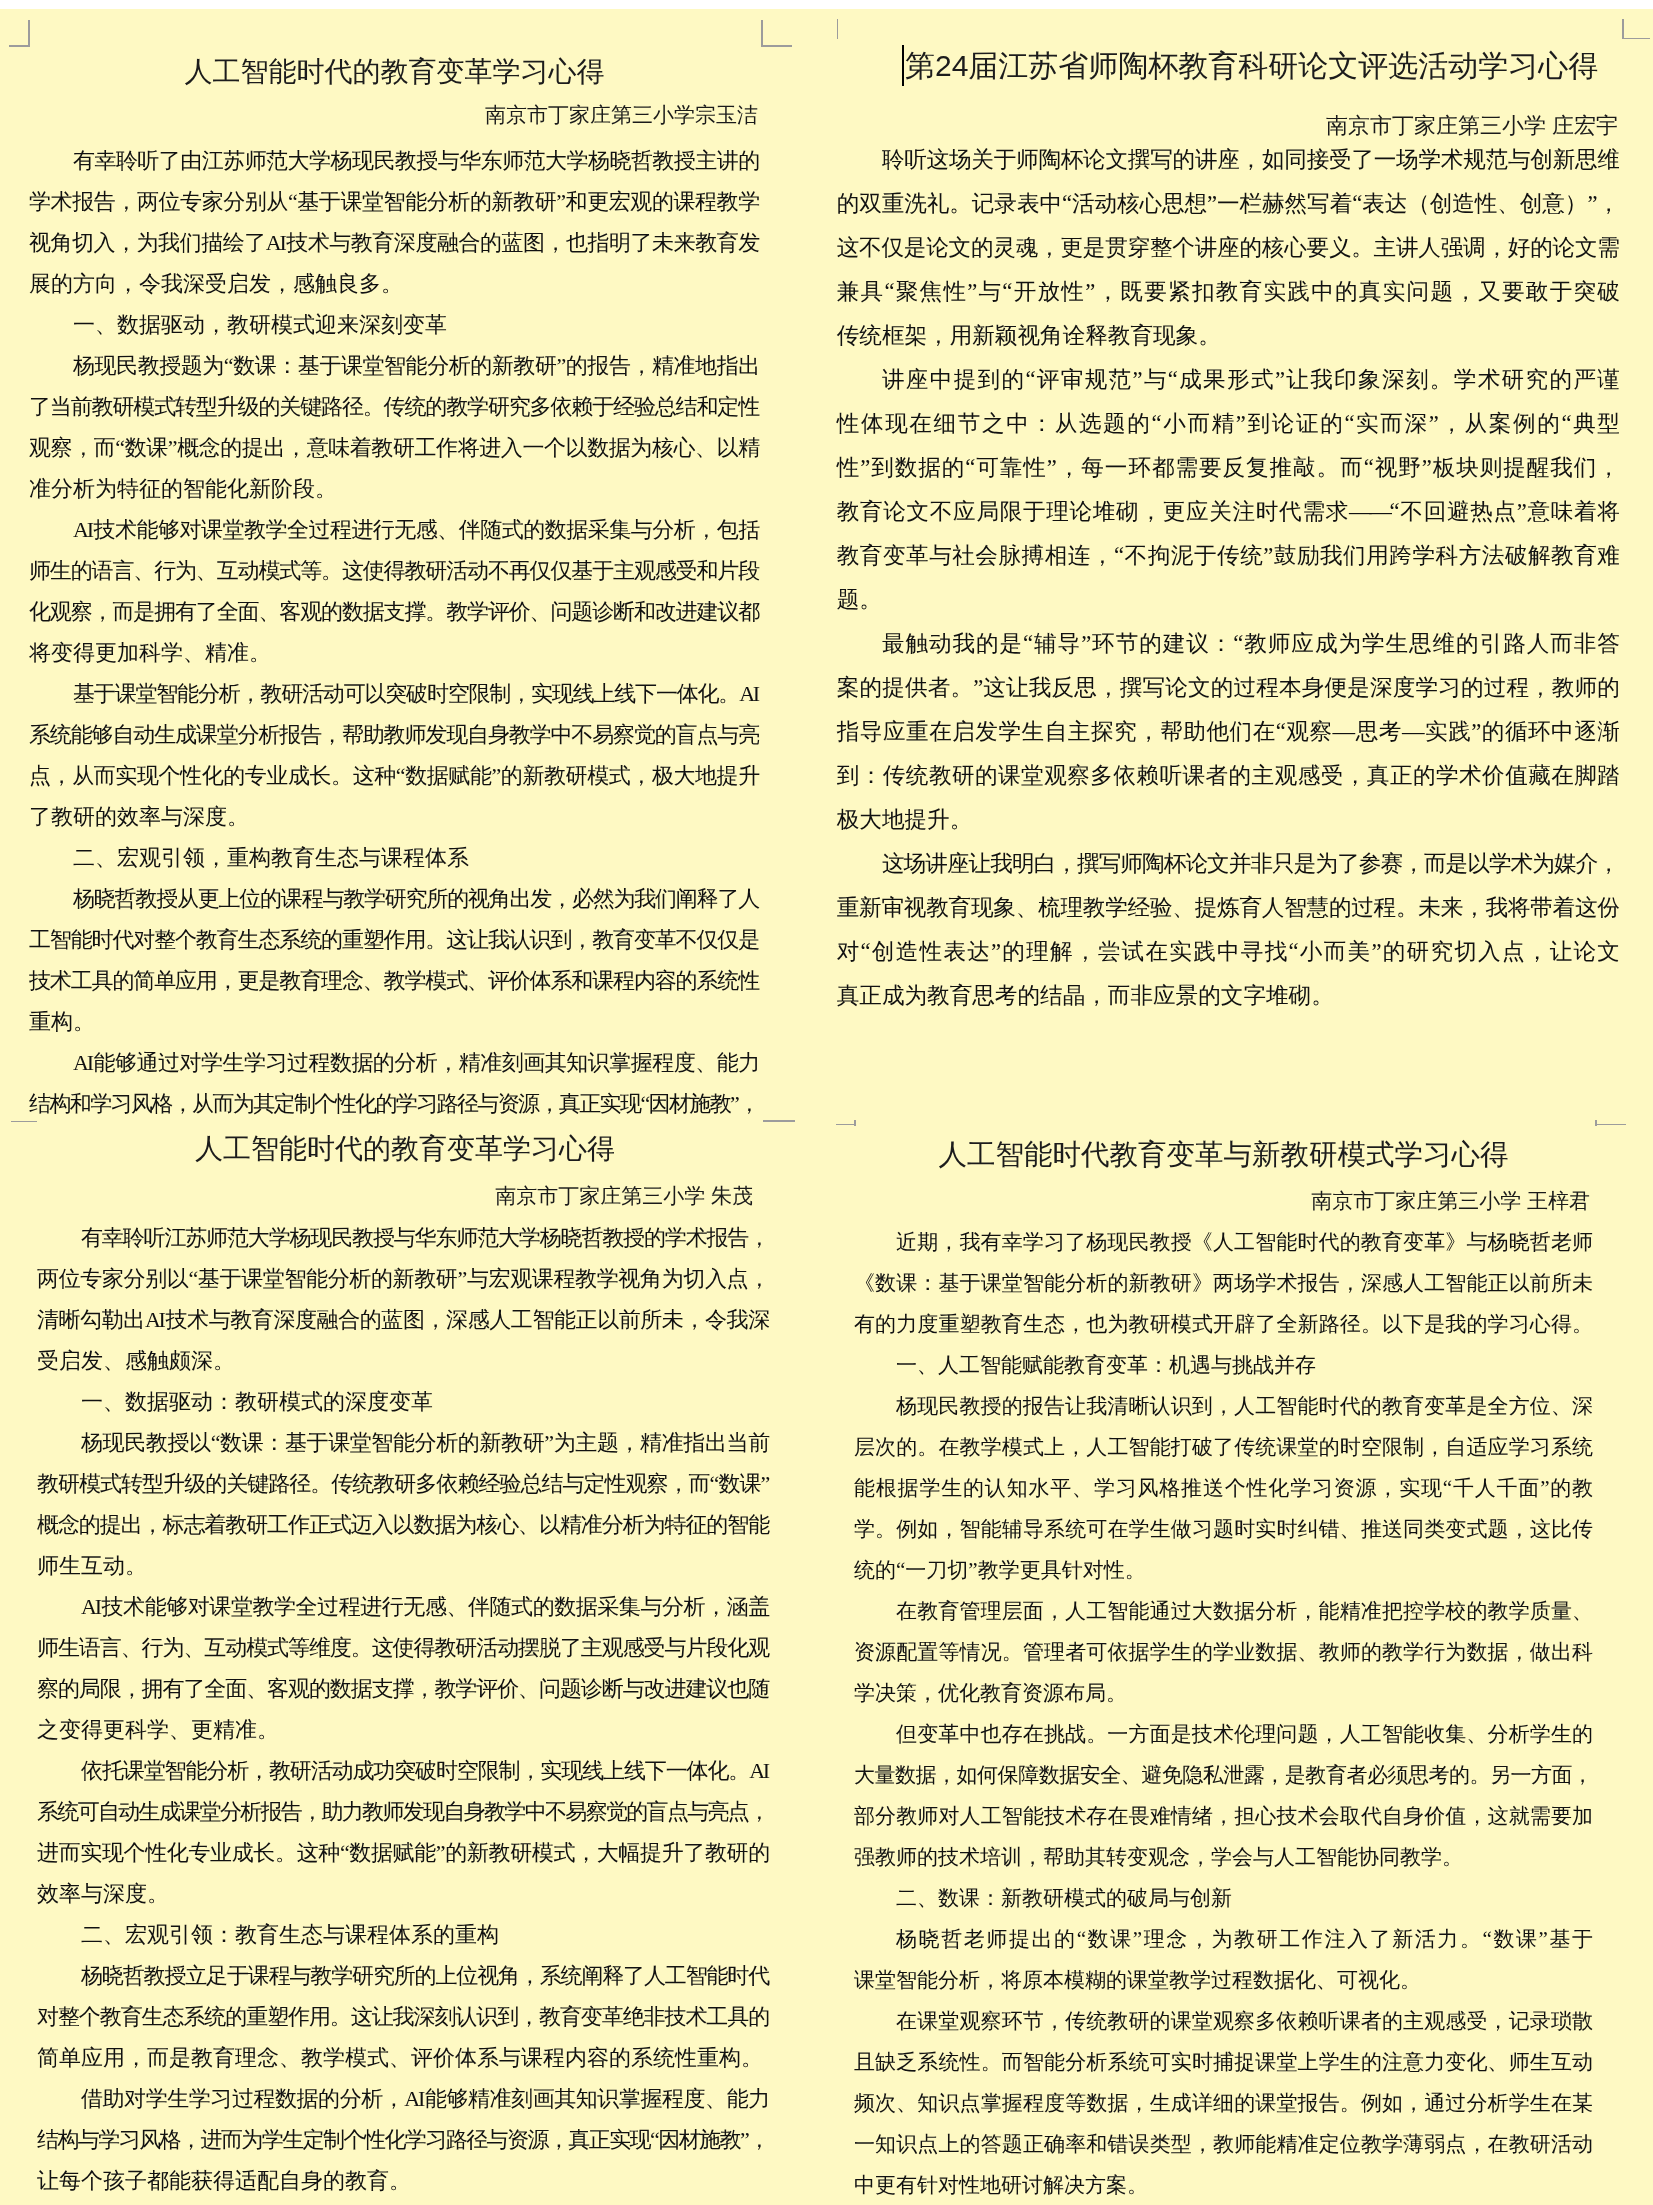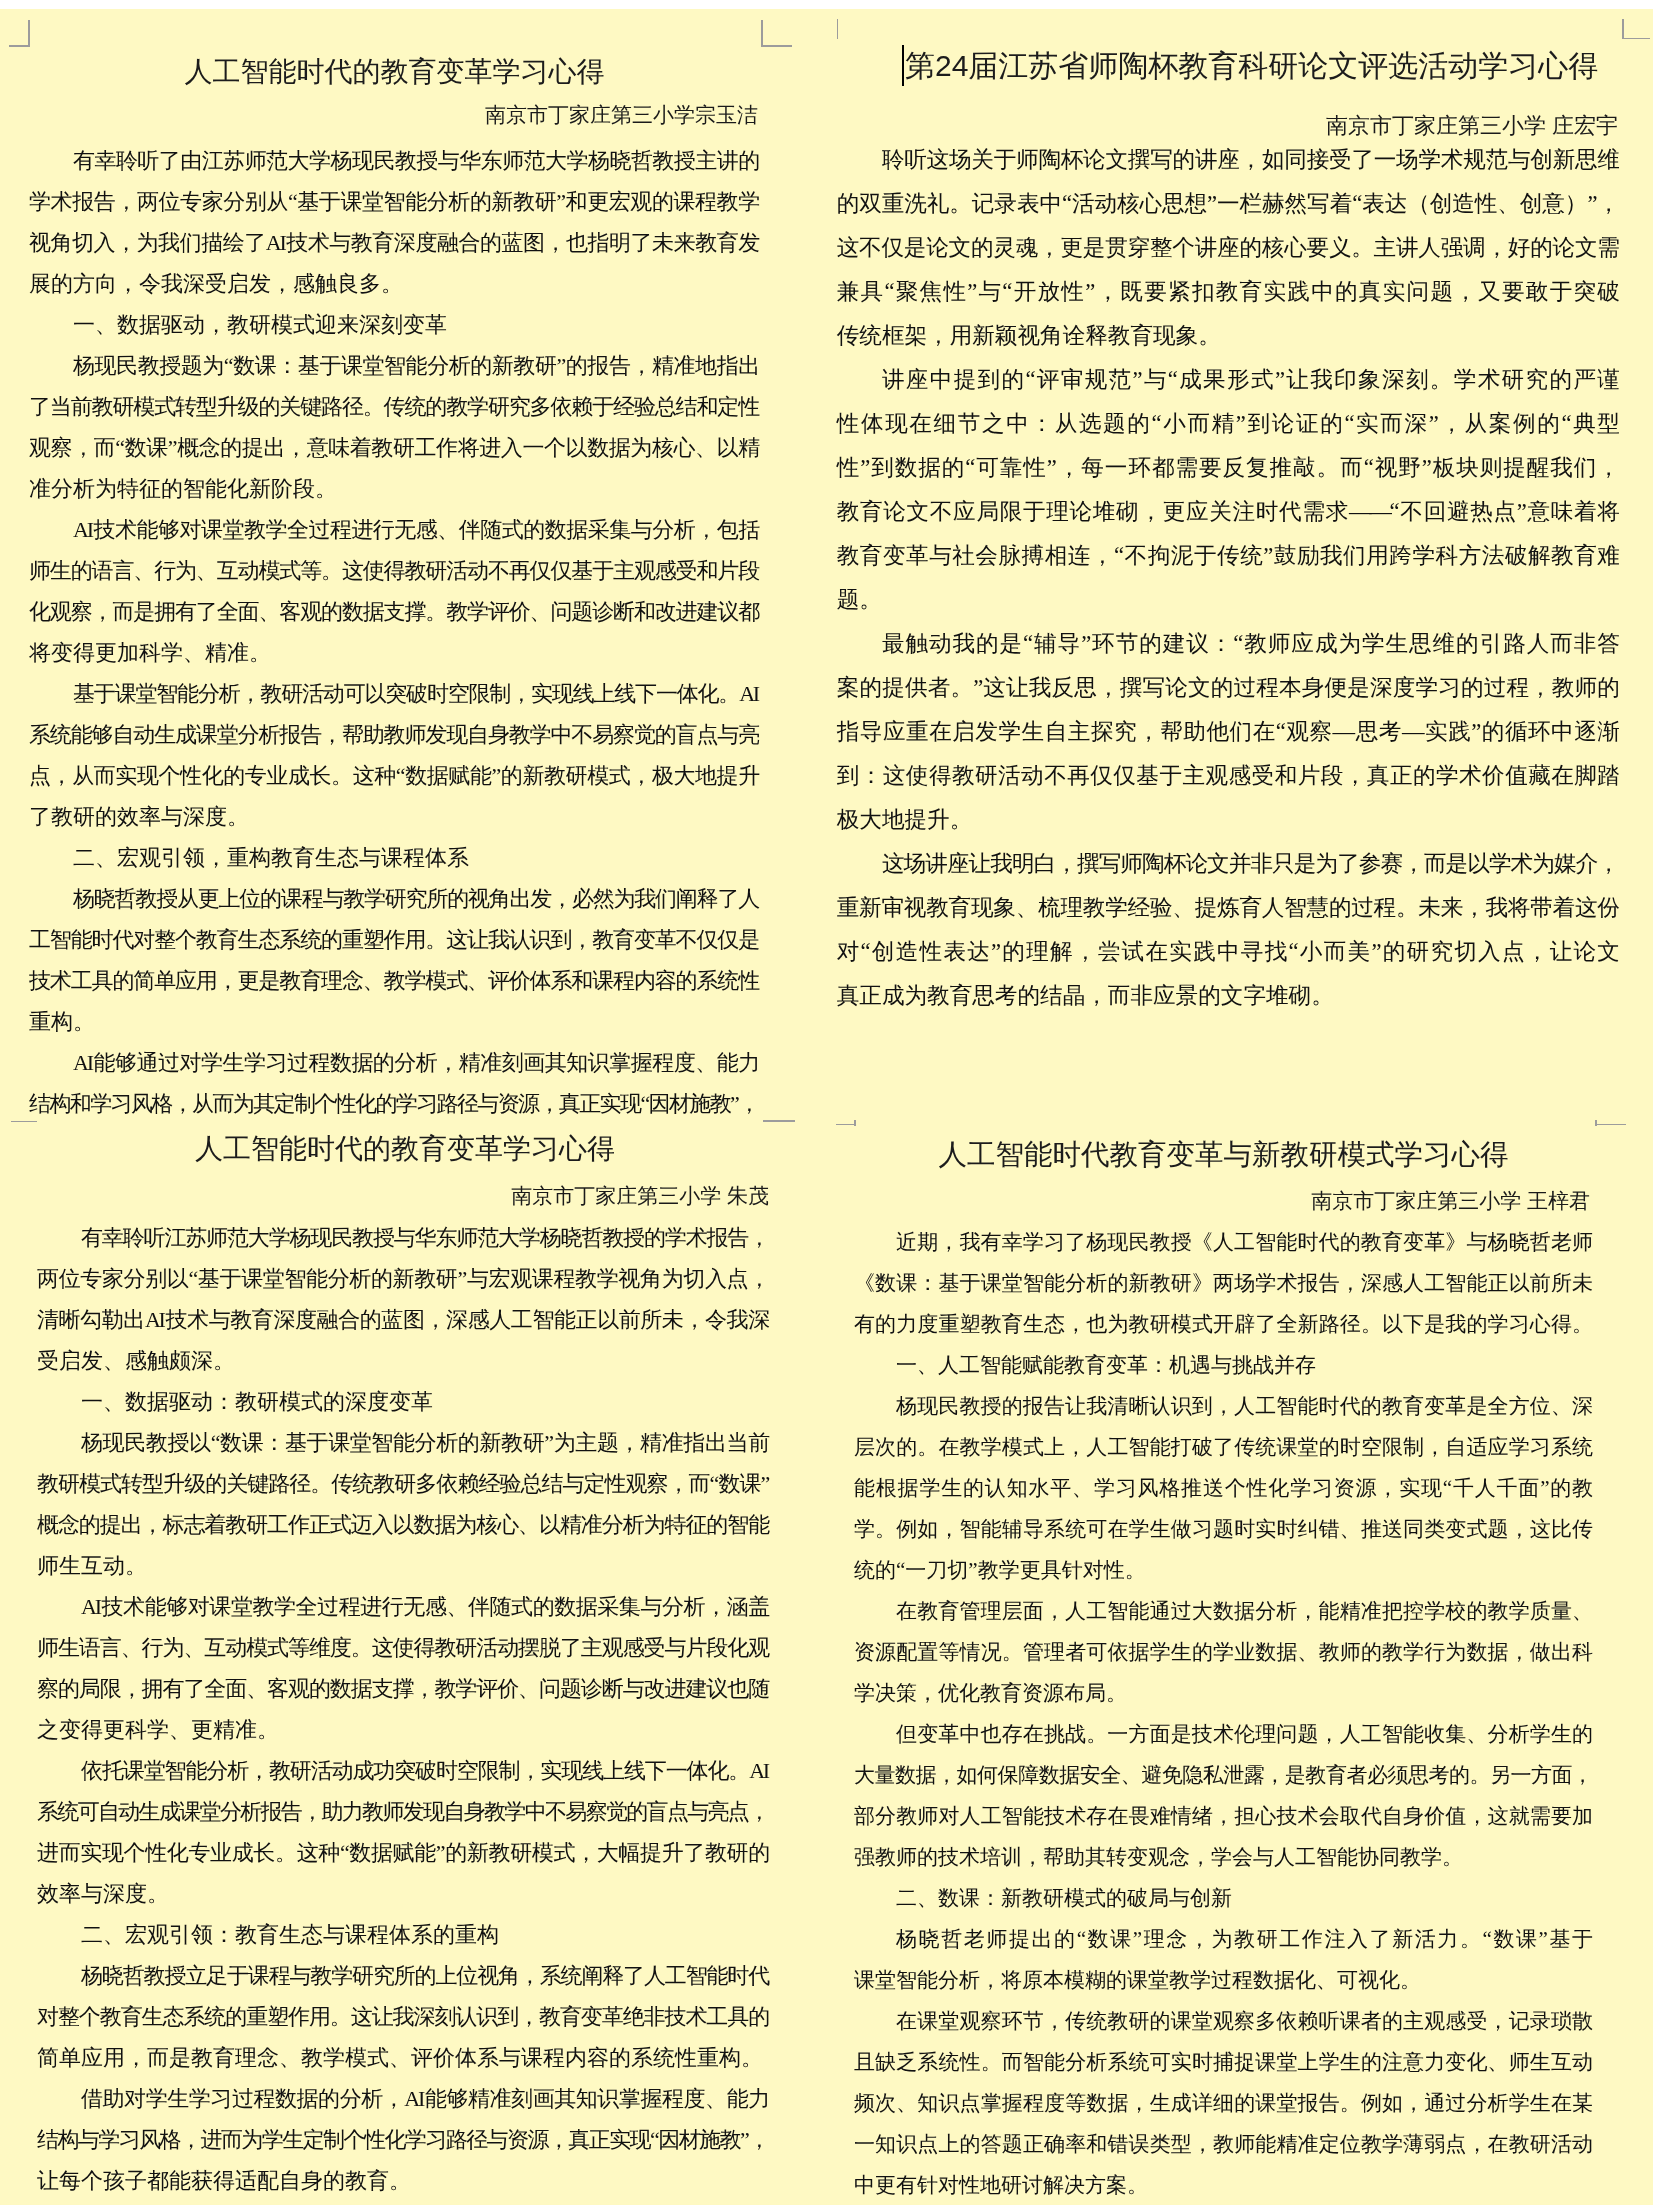--- a/index.html
+++ b/index.html
@@ -28,21 +28,21 @@
   #pg1 .ln { height: 41px; line-height: 41px; }
 
   
   #pg2 .title { left: 78px; top: 38px; font-size: 30px; line-height: 37px; text-align: left; }
   #pg2 .author { left: 377px; width: 414px; top: 102px; font-size: 22px; line-height: 29px; }
   #pg2 .body { left: 9.7px; top: 129px; width: 781px; font-size: 22.6px; }
   #pg2 .ln { height: 44px; line-height: 44px; }
 
   
   #pg3 .title { left: 0; width: 810px; top: 19.4px; font-size: 28px; line-height: 34px; }
-  #pg3 .author { left: 378px; width: 391px; top: 69px; font-size: 21px; line-height: 28px; }
+  #pg3 .author { left: 362px; width: 391px; top: 69px; font-size: 21px; line-height: 28px; }
   #pg3 .body { left: 37px; top: 104px; width: 731px; font-size: 22px; }
   #pg3 .ln { height: 41px; line-height: 41px; }
 
   
   #pg4 .title { left: 0; width: 793px; top: 24px; font-size: 28.5px; line-height: 34px; }
   #pg4 .author { left: 377px; width: 386px; top: 74px; font-size: 21px; line-height: 28px; }
   #pg4 .body { left: 27px; top: 109px; width: 737px; font-size: 21px; }
   #pg4 .ln { height: 41px; line-height: 41px; }
 </style>
 </head>
@@ -113,21 +113,21 @@
       <div class="ln ind">讲座中提到的“评审规范”与“成果形式”让我印象深刻。学术研究的严谨</div>
       <div class="ln">性体现在细节之中：从选题的“小而精”到论证的“实而深”，从案例的“典型</div>
       <div class="ln">性”到数据的“可靠性”，每一环都需要反复推敲。而“视野”板块则提醒我们，</div>
       <div class="ln">教育论文不应局限于理论堆砌，更应关注时代需求——“不回避热点”意味着将</div>
       <div class="ln">教育变革与社会脉搏相连，“不拘泥于传统”鼓励我们用跨学科方法破解教育难</div>
       <div class="ln last">题。</div>
 
       <div class="ln ind">最触动我的是“辅导”环节的建议：“教师应成为学生思维的引路人而非答</div>
       <div class="ln">案的提供者。”这让我反思，撰写论文的过程本身便是深度学习的过程，教师的</div>
       <div class="ln">指导应重在启发学生自主探究，帮助他们在“观察—思考—实践”的循环中逐渐</div>
-      <div class="ln">到：这使得教研活动不再仅仅基于主观感受和片段，真正的学术价值藏在脚踏</div>
+      <div class="ln">到：传统教研的课堂观察多依赖听课者的主观感受，真正的学术价值藏在脚踏</div>
       <div class="ln last">极大地提升。</div>
 
       <div class="ln ind">这场讲座让我明白，撰写师陶杯论文并非只是为了参赛，而是以学术为媒介，</div>
       <div class="ln">重新审视教育现象、梳理教学经验、提炼育人智慧的过程。未来，我将带着这份</div>
       <div class="ln">对“创造性表达”的理解，尝试在实践中寻找“小而美”的研究切入点，让论文</div>
       <div class="ln last">真正成为教育思考的结晶，而非应景的文字堆砌。</div>
     </div>
   </section>
 
   <section class="page" id="pg3">

